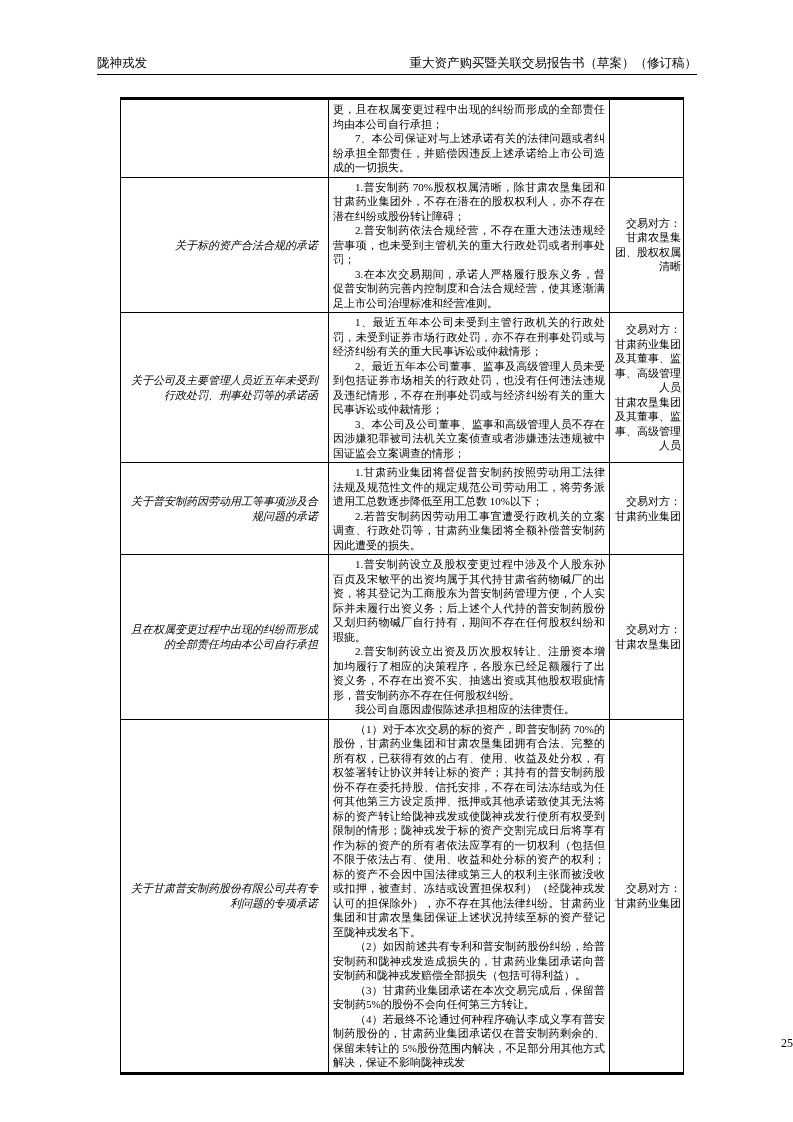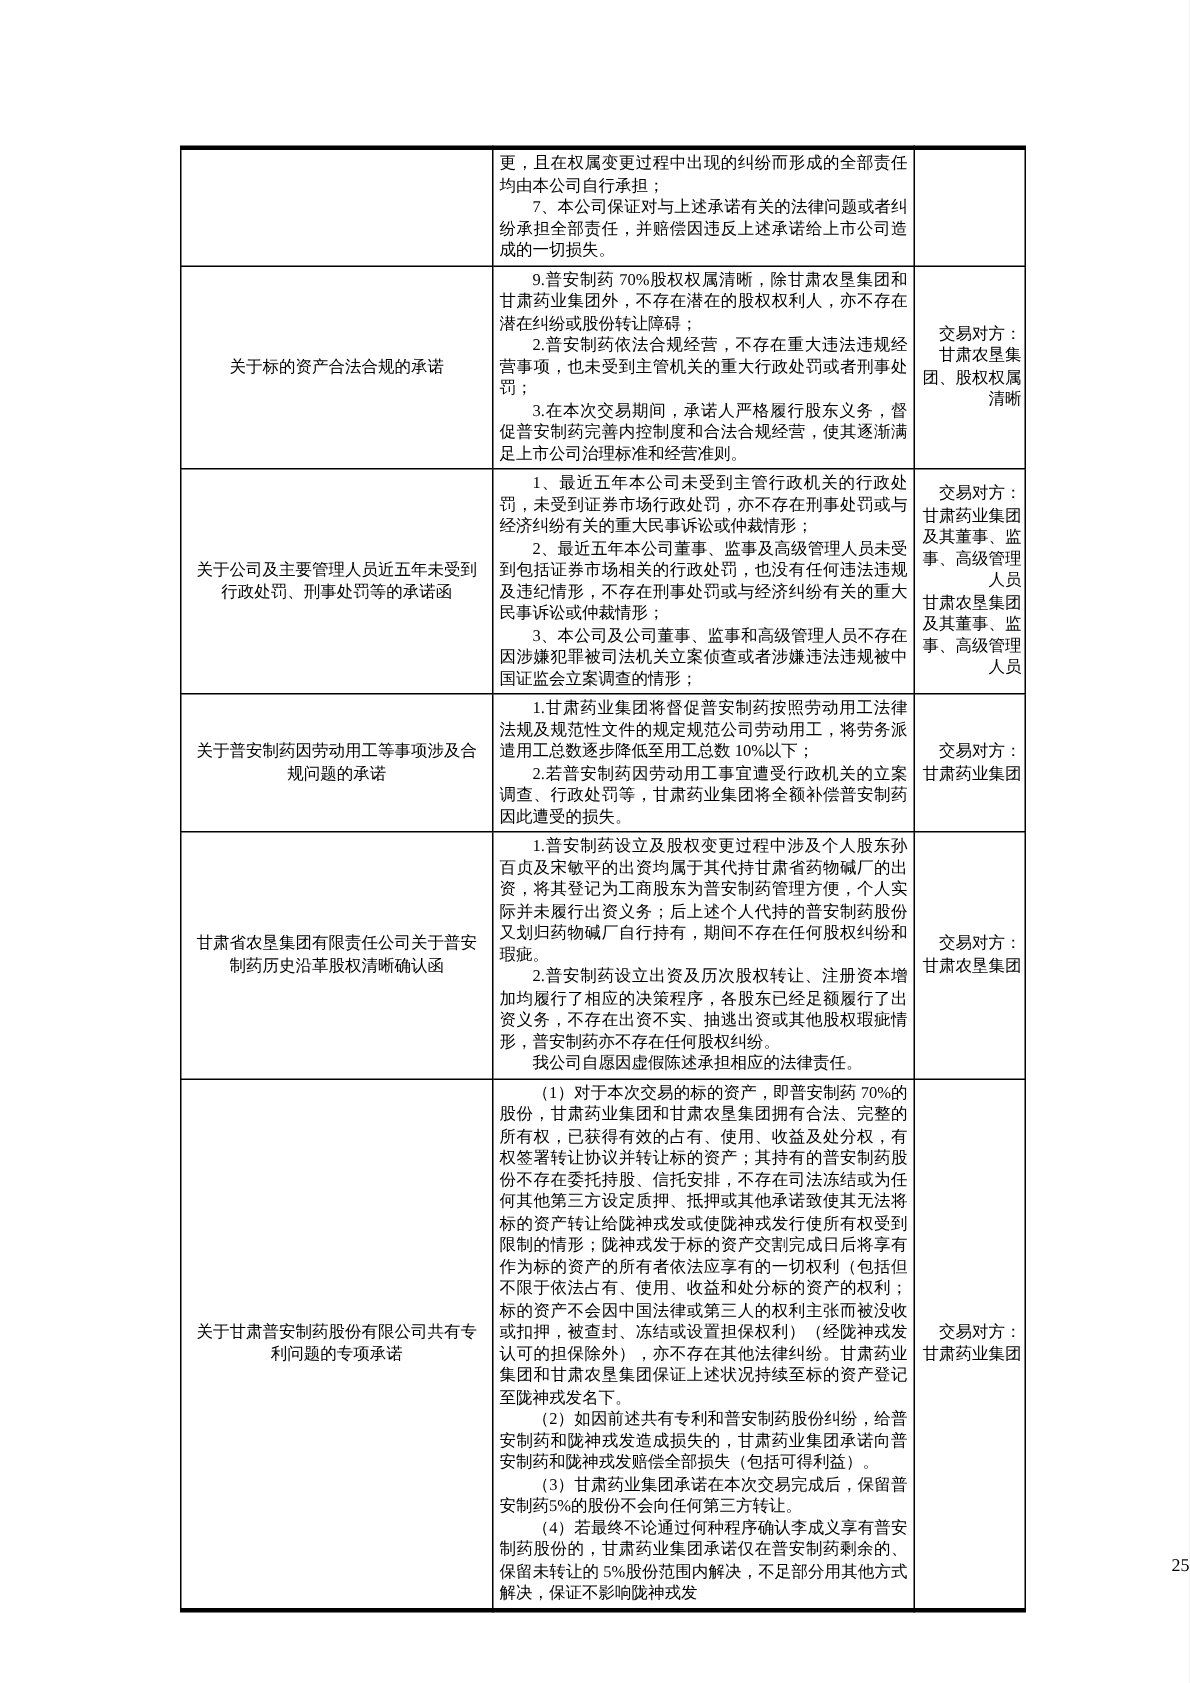--- a/index.html
+++ b/index.html
@@ -34,52 +34,56 @@
     table-layout:fixed;
   }
   .doc-table td {
     border:1px solid #000;
     font-size:11px;
     line-height:14.5px;
     vertical-align:middle;
     padding:2px 4px;
     margin-top:41px;
   }
-  td.label-cell   { width:187px; text-align:center; padding:2px 10px; }
+  td.label-cell   { width:187px; text-align:right; padding:2px 10px;font-style:italic; }
   td.content-cell { width:272px; text-align:justify; }
   td.party-cell   { width:69px;  text-align:right; padding:2px 2px; }
   .doc-table p { margin:0; }
   .doc-table p.indent { text-indent:2em; }
   .footer {
     position:absolute;
     left:0; right:0; top:1036px;
     text-align:right;
     font-size:12px;
   }
 </style>
 </head>
 <body>
 
 <div class="page">
 
+  <div class="header">
+    <span>陇神戎发</span>
+    <span>重大资产购买暨关联交易报告书（草案）（修订稿）</span>
+  </div>
 
   <table class="doc-table">
     <tbody>
       <tr>
         <td class="label-cell"></td>
         <td class="content-cell">
             <p>更，且在权属变更过程中出现的纠纷而形成的全部责任均由本公司自行承担；</p>
             <p class="indent">7、本公司保证对与上述承诺有关的法律问题或者纠纷承担全部责任，并赔偿因违反上述承诺给上市公司造成的一切损失。</p>
           </td>
         <td class="party-cell"></td>
       </tr>
       <tr>
         <td class="label-cell">关于标的资产合法合规的承诺</td>
         <td class="content-cell">
-            <p class="indent">9.普安制药 70%股权权属清晰，除甘肃农垦集团和甘肃药业集团外，不存在潜在的股权权利人，亦不存在潜在纠纷或股份转让障碍；</p>
+            <p class="indent">1.普安制药 70%股权权属清晰，除甘肃农垦集团和甘肃药业集团外，不存在潜在的股权权利人，亦不存在潜在纠纷或股份转让障碍；</p>
             <p class="indent">2.普安制药依法合规经营，不存在重大违法违规经营事项，也未受到主管机关的重大行政处罚或者刑事处罚；</p>
             <p class="indent">3.在本次交易期间，承诺人严格履行股东义务，督促普安制药完善内控制度和合法合规经营，使其逐渐满足上市公司治理标准和经营准则。</p>
           </td>
         <td class="party-cell">
             <p>交易对方：</p>
             <p>甘肃农垦集团、股权权属清晰</p>
           </td>
       </tr>
       <tr>
         <td class="label-cell">关于公司及主要管理人员近五年未受到行政处罚、刑事处罚等的承诺函</td>
@@ -99,21 +103,21 @@
         <td class="content-cell">
             <p class="indent">1.甘肃药业集团将督促普安制药按照劳动用工法律法规及规范性文件的规定规范公司劳动用工，将劳务派遣用工总数逐步降低至用工总数 10%以下；</p>
             <p class="indent">2.若普安制药因劳动用工事宜遭受行政机关的立案调查、行政处罚等，甘肃药业集团将全额补偿普安制药因此遭受的损失。</p>
           </td>
         <td class="party-cell">
             <p>交易对方：</p>
             <p>甘肃药业集团</p>
           </td>
       </tr>
       <tr>
-        <td class="label-cell">甘肃省农垦集团有限责任公司关于普安制药历史沿革股权清晰确认函</td>
+        <td class="label-cell">且在权属变更过程中出现的纠纷而形成的全部责任均由本公司自行承担</td>
         <td class="content-cell">
             <p class="indent">1.普安制药设立及股权变更过程中涉及个人股东孙百贞及宋敏平的出资均属于其代持甘肃省药物碱厂的出资，将其登记为工商股东为普安制药管理方便，个人实际并未履行出资义务；后上述个人代持的普安制药股份又划归药物碱厂自行持有，期间不存在任何股权纠纷和瑕疵。</p>
             <p class="indent">2.普安制药设立出资及历次股权转让、注册资本增加均履行了相应的决策程序，各股东已经足额履行了出资义务，不存在出资不实、抽逃出资或其他股权瑕疵情形，普安制药亦不存在任何股权纠纷。</p>
             <p class="indent">我公司自愿因虚假陈述承担相应的法律责任。</p>
           </td>
         <td class="party-cell">
             <p>交易对方：</p>
             <p>甘肃农垦集团</p>
           </td>
       </tr>

